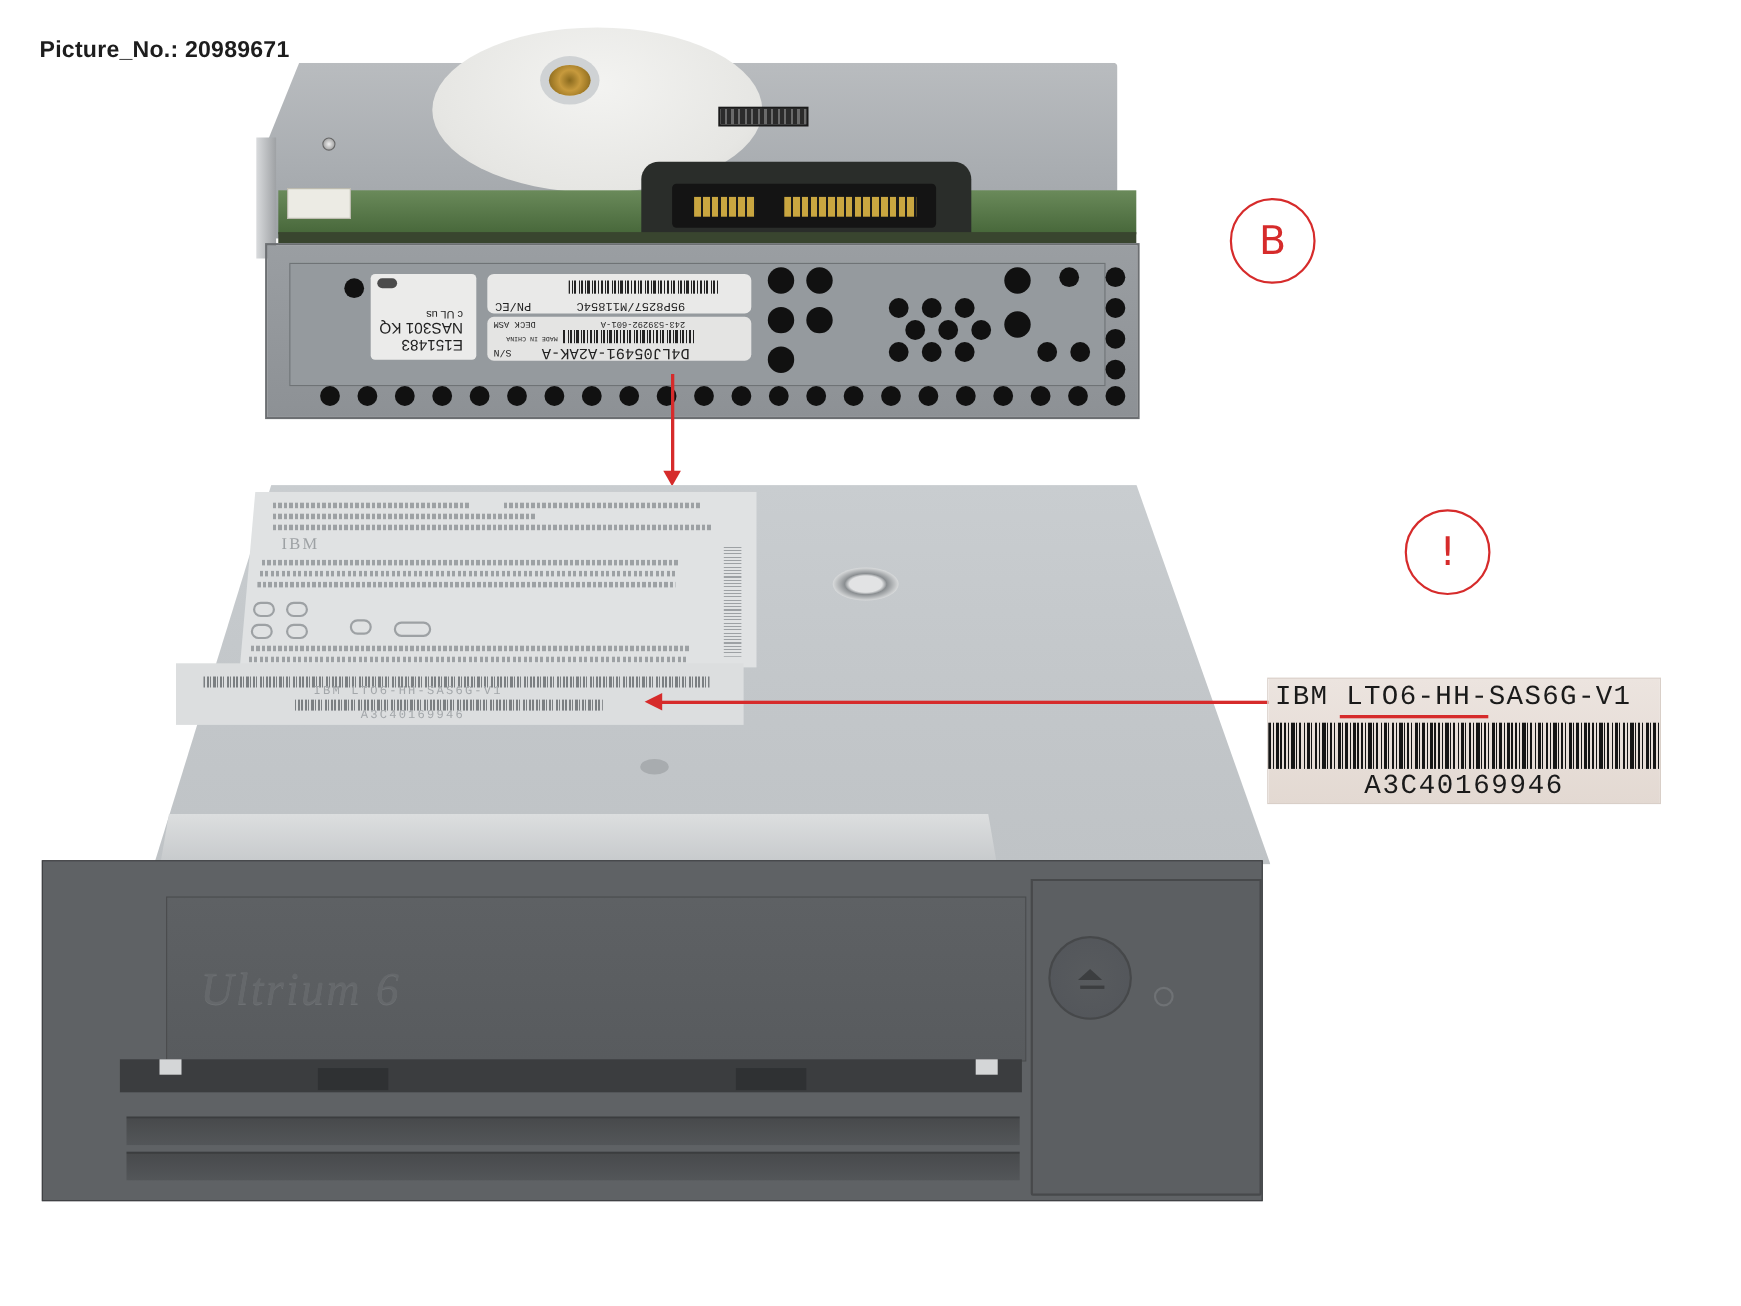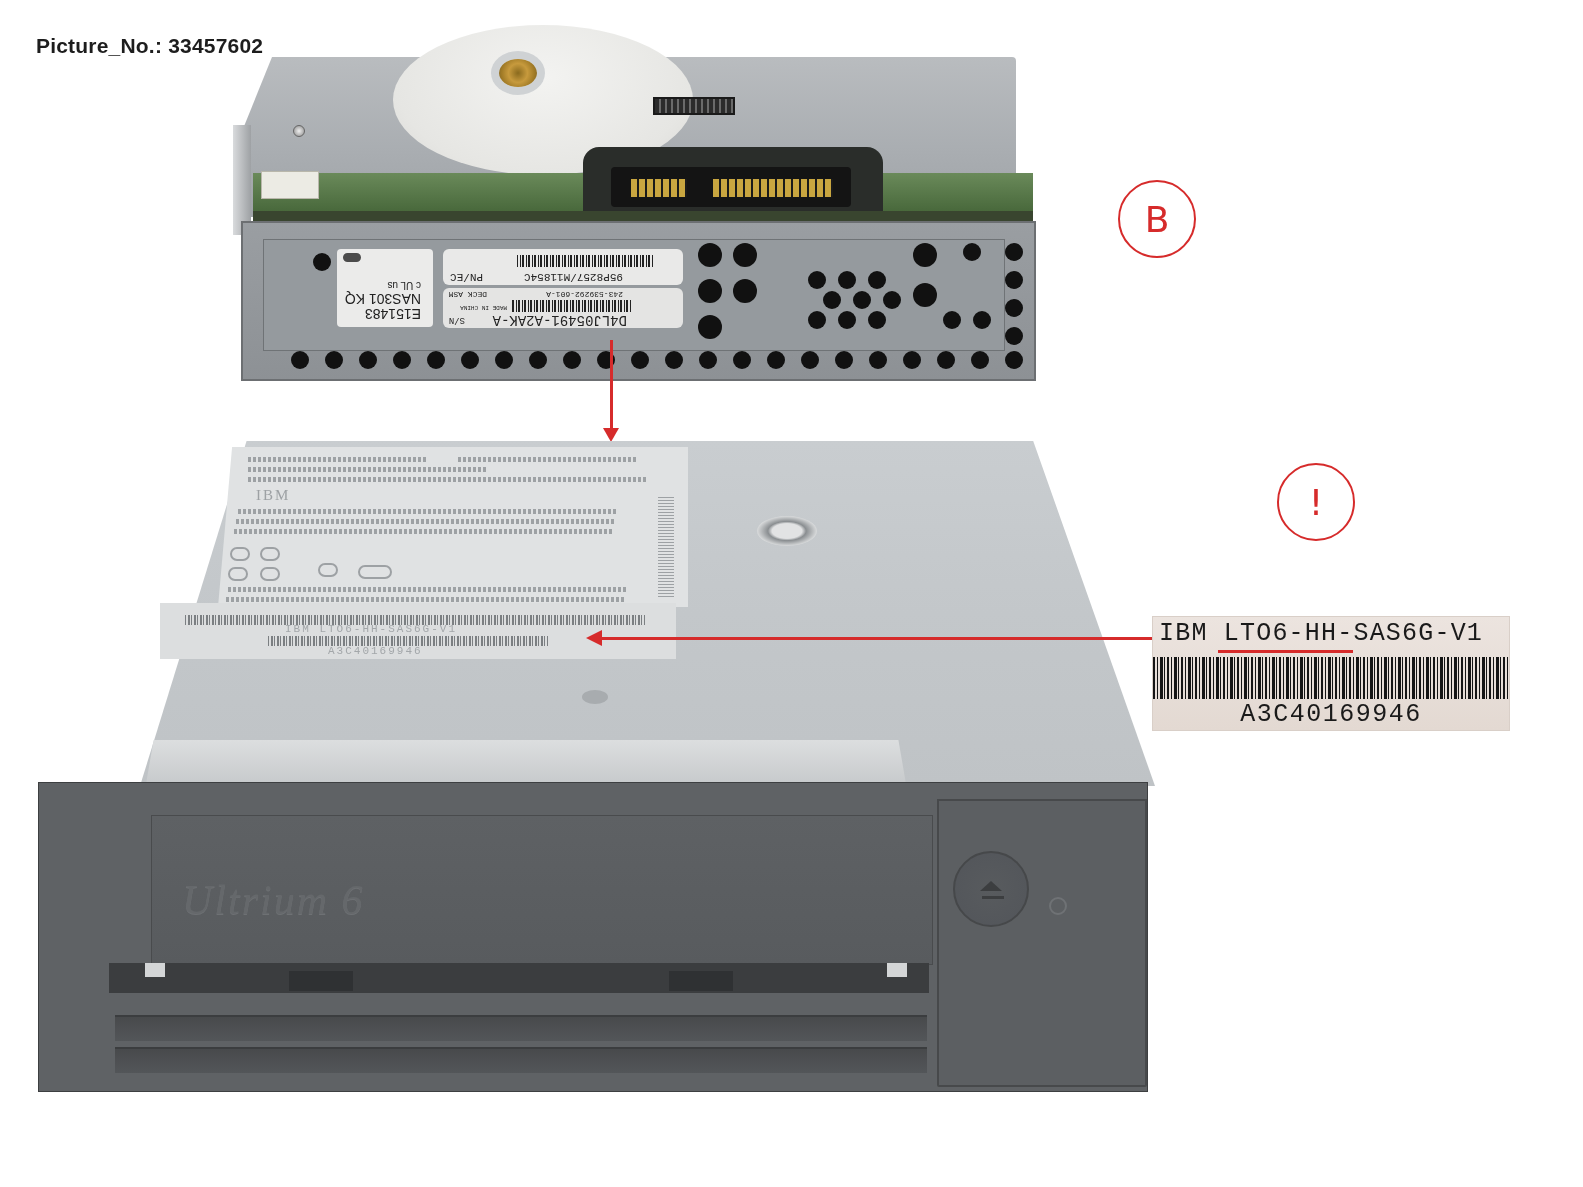--- a/index.html
+++ b/index.html
@@ -85,21 +85,21 @@
   .vent-bar { position:absolute; left: 76px; width: 812px; height: 24px; background: linear-gradient(180deg,#484a4c,#535659); border-top: 2px solid #3b3d3f; }
   .side-panel { position:absolute; left: 898px; top: 16px; width: 210px; height: 288px; border: 2px solid #47494b; border-radius: 0 0 2px 2px; background:#5c5f62; box-sizing: border-box; }
   .eject-btn { position:absolute; left: 14px; top: 50px; width: 76px; height: 76px; border-radius: 50%; border: 2px solid #46484a; background: radial-gradient(circle,#585b5e,#52555a); box-sizing: border-box; display:flex; align-items:center; justify-content:center; }
   .eject-glyph { width: 0; height: 0; border-left: 11px solid transparent; border-right: 11px solid transparent; border-bottom: 10px solid #3c3e40; position: relative; top: -3px; }
   .eject-bar { position:absolute; left: 27px; top: 43px; width: 22px; height: 3px; background:#3c3e40; }
   .led { position:absolute; left: 110px; top: 96px; width: 18px; height: 18px; border-radius: 50%; border: 2px solid #6f7275; box-sizing: border-box; }
 </style>
 </head>
 <body>
 
-<div class="picture-no">Picture_No.: 33457602</div>
+<div class="picture-no">Picture_No.: 20989671</div>
 
 <div class="top-drive">
   <div class="td-lid"></div>
   <div class="td-lid-edge"></div>
   <div class="td-disc"></div>
   <div class="td-hub"></div>
   <div class="td-flex"></div>
   <div class="td-screw" style="left:60px;top:70px;"></div>
   <div class="td-screw" style="left:752px;top:120px;"></div>
   <div class="td-pcb"></div>

